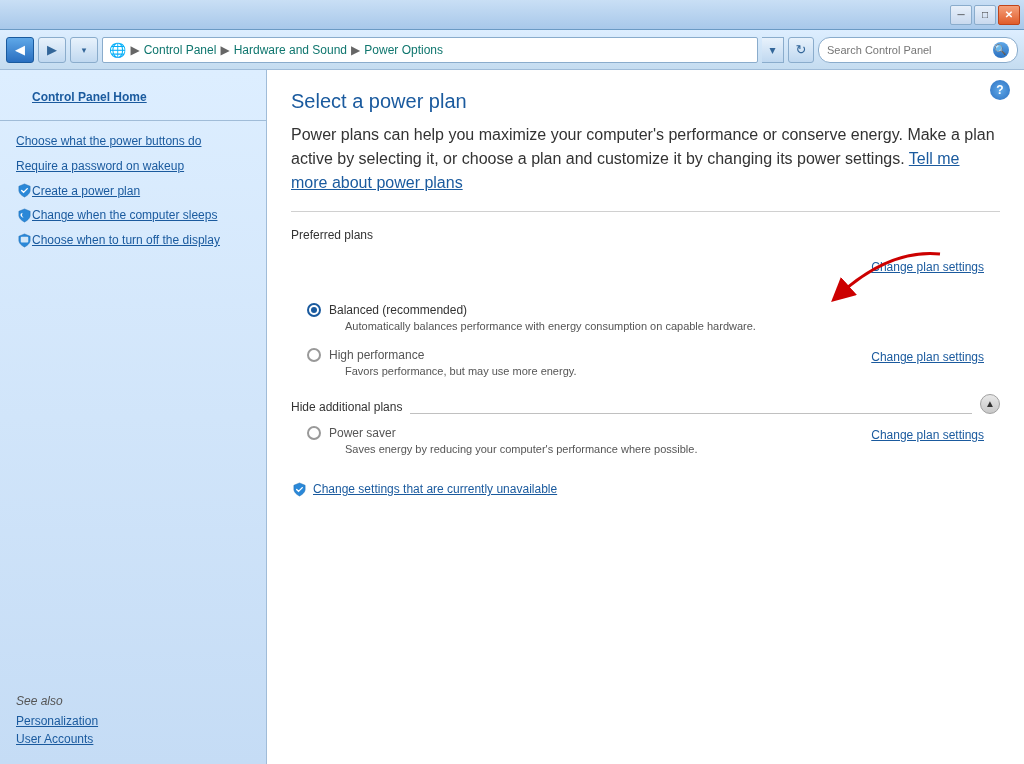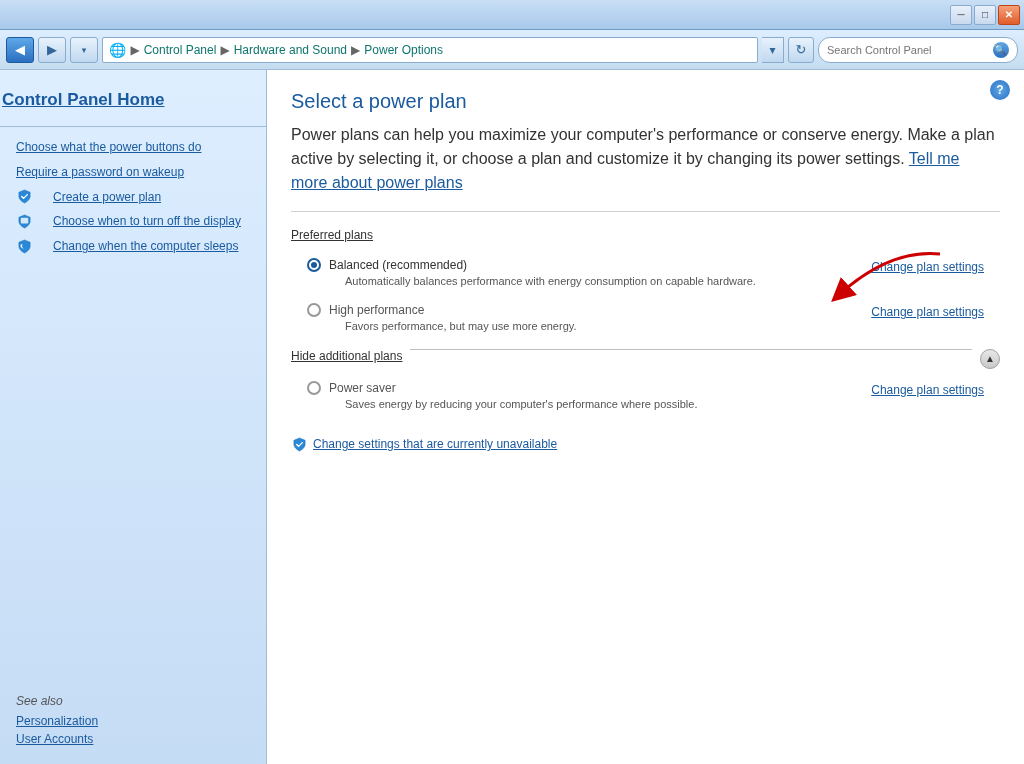--- a/index.html
+++ b/index.html
@@ -158,23 +158,23 @@
     
     .sidebar {
       width: 267px;
       background: linear-gradient(to bottom, #ddeeff 0%, #c5dcf5 100%);
       border-right: 1px solid #a0bcd8;
       padding: 12px 0;
       display: flex;
       flex-direction: column;
     }
     .sidebar-home {
-      padding: 8px 2px;
-      color: #1a5a9e;
-      font-size: 17px;
+      padding: 8px 32px;
+      color: #1a5a9e;
+      font-size: 12px;
       font-weight: bold;
       cursor: pointer;
       text-decoration: underline;
     }
     .sidebar-divider {
       height: 1px;
       background: #a0bcd8;
       margin: 8px 0;
     }
     .sidebar-link {
@@ -187,21 +187,21 @@
     }
     .sidebar-link-with-icon {
       padding: 4px 16px;
       color: #1a5a9e;
       font-size: 12px;
       cursor: pointer;
       text-decoration: underline;
       line-height: 1.4;
       display: flex;
       align-items: center;
-      gap: 21px;
+      gap: 0;
     }
     .icon-shield {
       width: 16px;
       height: 16px;
       display: inline-flex;
       align-items: center;
       justify-content: center;
     }
     .icon-shield svg {
       width: 15px;
@@ -270,21 +270,20 @@
     .section-divider {
       display: flex;
       align-items: center;
       margin: 16px 0 12px 0;
       gap: 8px;
     }
     .section-label {
       font-size: 12px;
       color: #333;
       white-space: nowrap;
-      text-decoration: underline;
     }
     .divider-line {
       flex: 1;
       height: 1px;
       background: #c0c0c0;
     }
     .plan-row {
       display: flex;
       align-items: flex-start;
       padding: 4px 16px;
@@ -336,21 +335,21 @@
       text-decoration: underline;
       cursor: pointer;
       white-space: nowrap;
       padding-top: 2px;
     }
     .hide-plans-section {
       margin-top: 10px;
     }
     .hide-plans-header {
       display: flex;
-      align-items: flex-start;
+      align-items: flex-end;
       gap: 8px;
     }
     .collapse-btn {
       width: 20px;
       height: 20px;
       border: 1px solid #a0a0a0;
       border-radius: 50%;
       background: linear-gradient(to bottom, #e8e8e8, #c8c8c8);
       display: flex;
       align-items: center;
@@ -420,36 +419,36 @@
           <path d="M5 8 L7 10 L11 6" stroke="white" stroke-width="1.5" fill="none" stroke-linecap="round"></path>
         </svg>
       </span>
       <span>Create a power plan</span>
     </div>
 
     <div class="sidebar-link-with-icon">
       <span class="icon-shield">
         <svg viewBox="0 0 16 16" xmlns="http://www.w3.org/2000/svg">
           <path d="M8 1 L14 3.5 L14 8 C14 12 8 15 8 15 C8 15 2 12 2 8 L2 3.5 Z" fill="#2a88d8" stroke="#1a6ab0" stroke-width="0.5"></path>
+          <path d="M6 5 C5 7 5 9 7 10 C5 10 3 8 4 6 Z" fill="white"></path>
+        </svg>
+      </span>
+      <span>Change when the computer sleeps</span>
+    </div>
+
+    <div class="sidebar-link-with-icon">
+      <span class="icon-shield">
+        <svg viewBox="0 0 16 16" xmlns="http://www.w3.org/2000/svg">
+          <path d="M8 1 L14 3.5 L14 8 C14 12 8 15 8 15 C8 15 2 12 2 8 L2 3.5 Z" fill="#2a88d8" stroke="#1a6ab0" stroke-width="0.5"></path>
           <rect x="4" y="4" width="8" height="6" rx="1" fill="white" opacity="0.8"></rect>
         </svg>
       </span>
       <span>Choose when to turn off the display</span>
     </div>
 
-    <div class="sidebar-link-with-icon">
-      <span class="icon-shield">
-        <svg viewBox="0 0 16 16" xmlns="http://www.w3.org/2000/svg">
-          <path d="M8 1 L14 3.5 L14 8 C14 12 8 15 8 15 C8 15 2 12 2 8 L2 3.5 Z" fill="#2a88d8" stroke="#1a6ab0" stroke-width="0.5"></path>
-          <path d="M6 5 C5 7 5 9 7 10 C5 10 3 8 4 6 Z" fill="white"></path>
-        </svg>
-      </span>
-      <span>Change when the computer sleeps</span>
-    </div>
-
     <div class="sidebar-see-also">
       <div class="see-also-title">See also</div>
       <a class="see-also-link">Personalization</a>
       <a class="see-also-link">User Accounts</a>
     </div>
   </div>
 
   <div class="content">
 
     <div class="help-icon">?</div>
@@ -462,21 +461,21 @@
     </p>
 
     <hr style="border: none; border-top: 1px solid #d0d0d0; margin-bottom: 10px;">
 
     <div class="section-divider">
       <span class="section-label">Preferred plans</span>
     </div>
 
     <div style="position:relative;">
       <div class="plan-row">
-        <div style="flex:1;">
+        <div style="flex:1;margin-top:45px;">
           <div class="plan-radio-col">
             <div class="radio-btn selected">
               <div class="radio-dot"></div>
             </div>
             <span class="plan-name active">Balanced (recommended)</span>
           </div>
           <div class="plan-desc">Automatically balances performance with energy consumption on capable hardware.</div>
         </div>
         <a class="change-plan-link">Change plan settings</a>
       </div>

